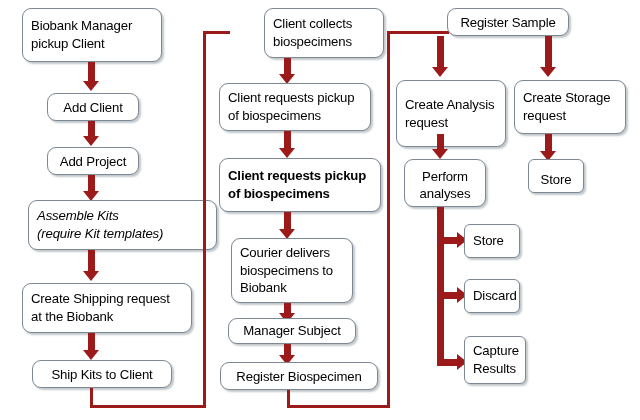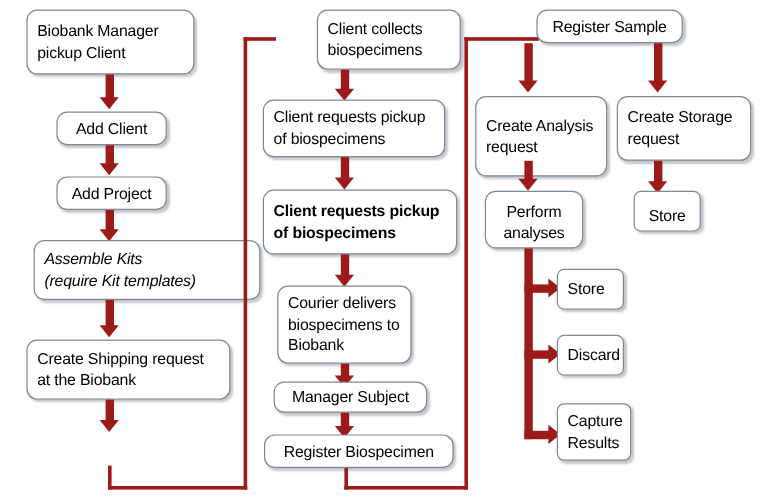--- a/index.html
+++ b/index.html
@@ -91,20 +91,23 @@
   <div class="conn vline" style="left:88px;top:250px;width:7px;height:24px;"></div>
   <div class="ahead-d" style="left:83px;top:271px;"></div>
 
   <div class="node pad-l" style="left:22px;top:283px;width:170px;height:50px;">
     <span class="txt">Create Shipping request
 at the Biobank</span>
   </div>
   <div class="conn vline" style="left:88px;top:333px;width:7px;height:20px;"></div>
   <div class="ahead-d" style="left:83px;top:350px;"></div>
 
+  <div class="node center" style="left:32px;top:360px;width:140px;height:28px;">
+    <span class="txt">Ship Kits to Client</span>
+  </div>
 
   <div class="conn vthin" style="left:90px;top:388px;width:3px;height:20px;"></div>
   <div class="conn hthin" style="left:90px;top:405px;width:116px;height:3px;"></div>
   <div class="conn vthin" style="left:203px;top:31px;width:3px;height:377px;"></div>
   <div class="conn hthin" style="left:203px;top:31px;width:27px;height:3px;"></div>
 
   <div class="node pad-l" style="left:228px;top:8px;width:120px;height:50px;margin-left:36px;">
     <span class="txt">Client collects
 biospecimens</span>
   </div>
@@ -118,21 +121,21 @@
   <div class="conn vline" style="left:284px;top:131px;width:7px;height:20px;"></div>
   <div class="ahead-d" style="left:279px;top:148px;"></div>
 
   <div class="node pad-l bold" style="left:219px;top:158px;width:162px;height:54px;">
     <span class="txt">Client requests pickup
 of biospecimens</span>
   </div>
   <div class="conn vline" style="left:284px;top:212px;width:7px;height:20px;"></div>
   <div class="ahead-d" style="left:279px;top:229px;"></div>
 
-  <div class="node pad-l" style="left:231px;top:238px;width:112px;height:65px;">
+  <div class="node pad-l" style="left:231px;top:238px;width:122px;height:65px;">
     <span class="txt">Courier delivers
 biospecimens to
 Biobank</span>
   </div>
   <div class="conn vline" style="left:284px;top:303px;width:7px;height:15px;"></div>
   <div class="ahead-d" style="left:279px;top:313px;"></div>
 
   <div class="node center" style="left:228px;top:318px;width:128px;height:26px;">
     <span class="txt">Manager Subject</span>
   </div>

